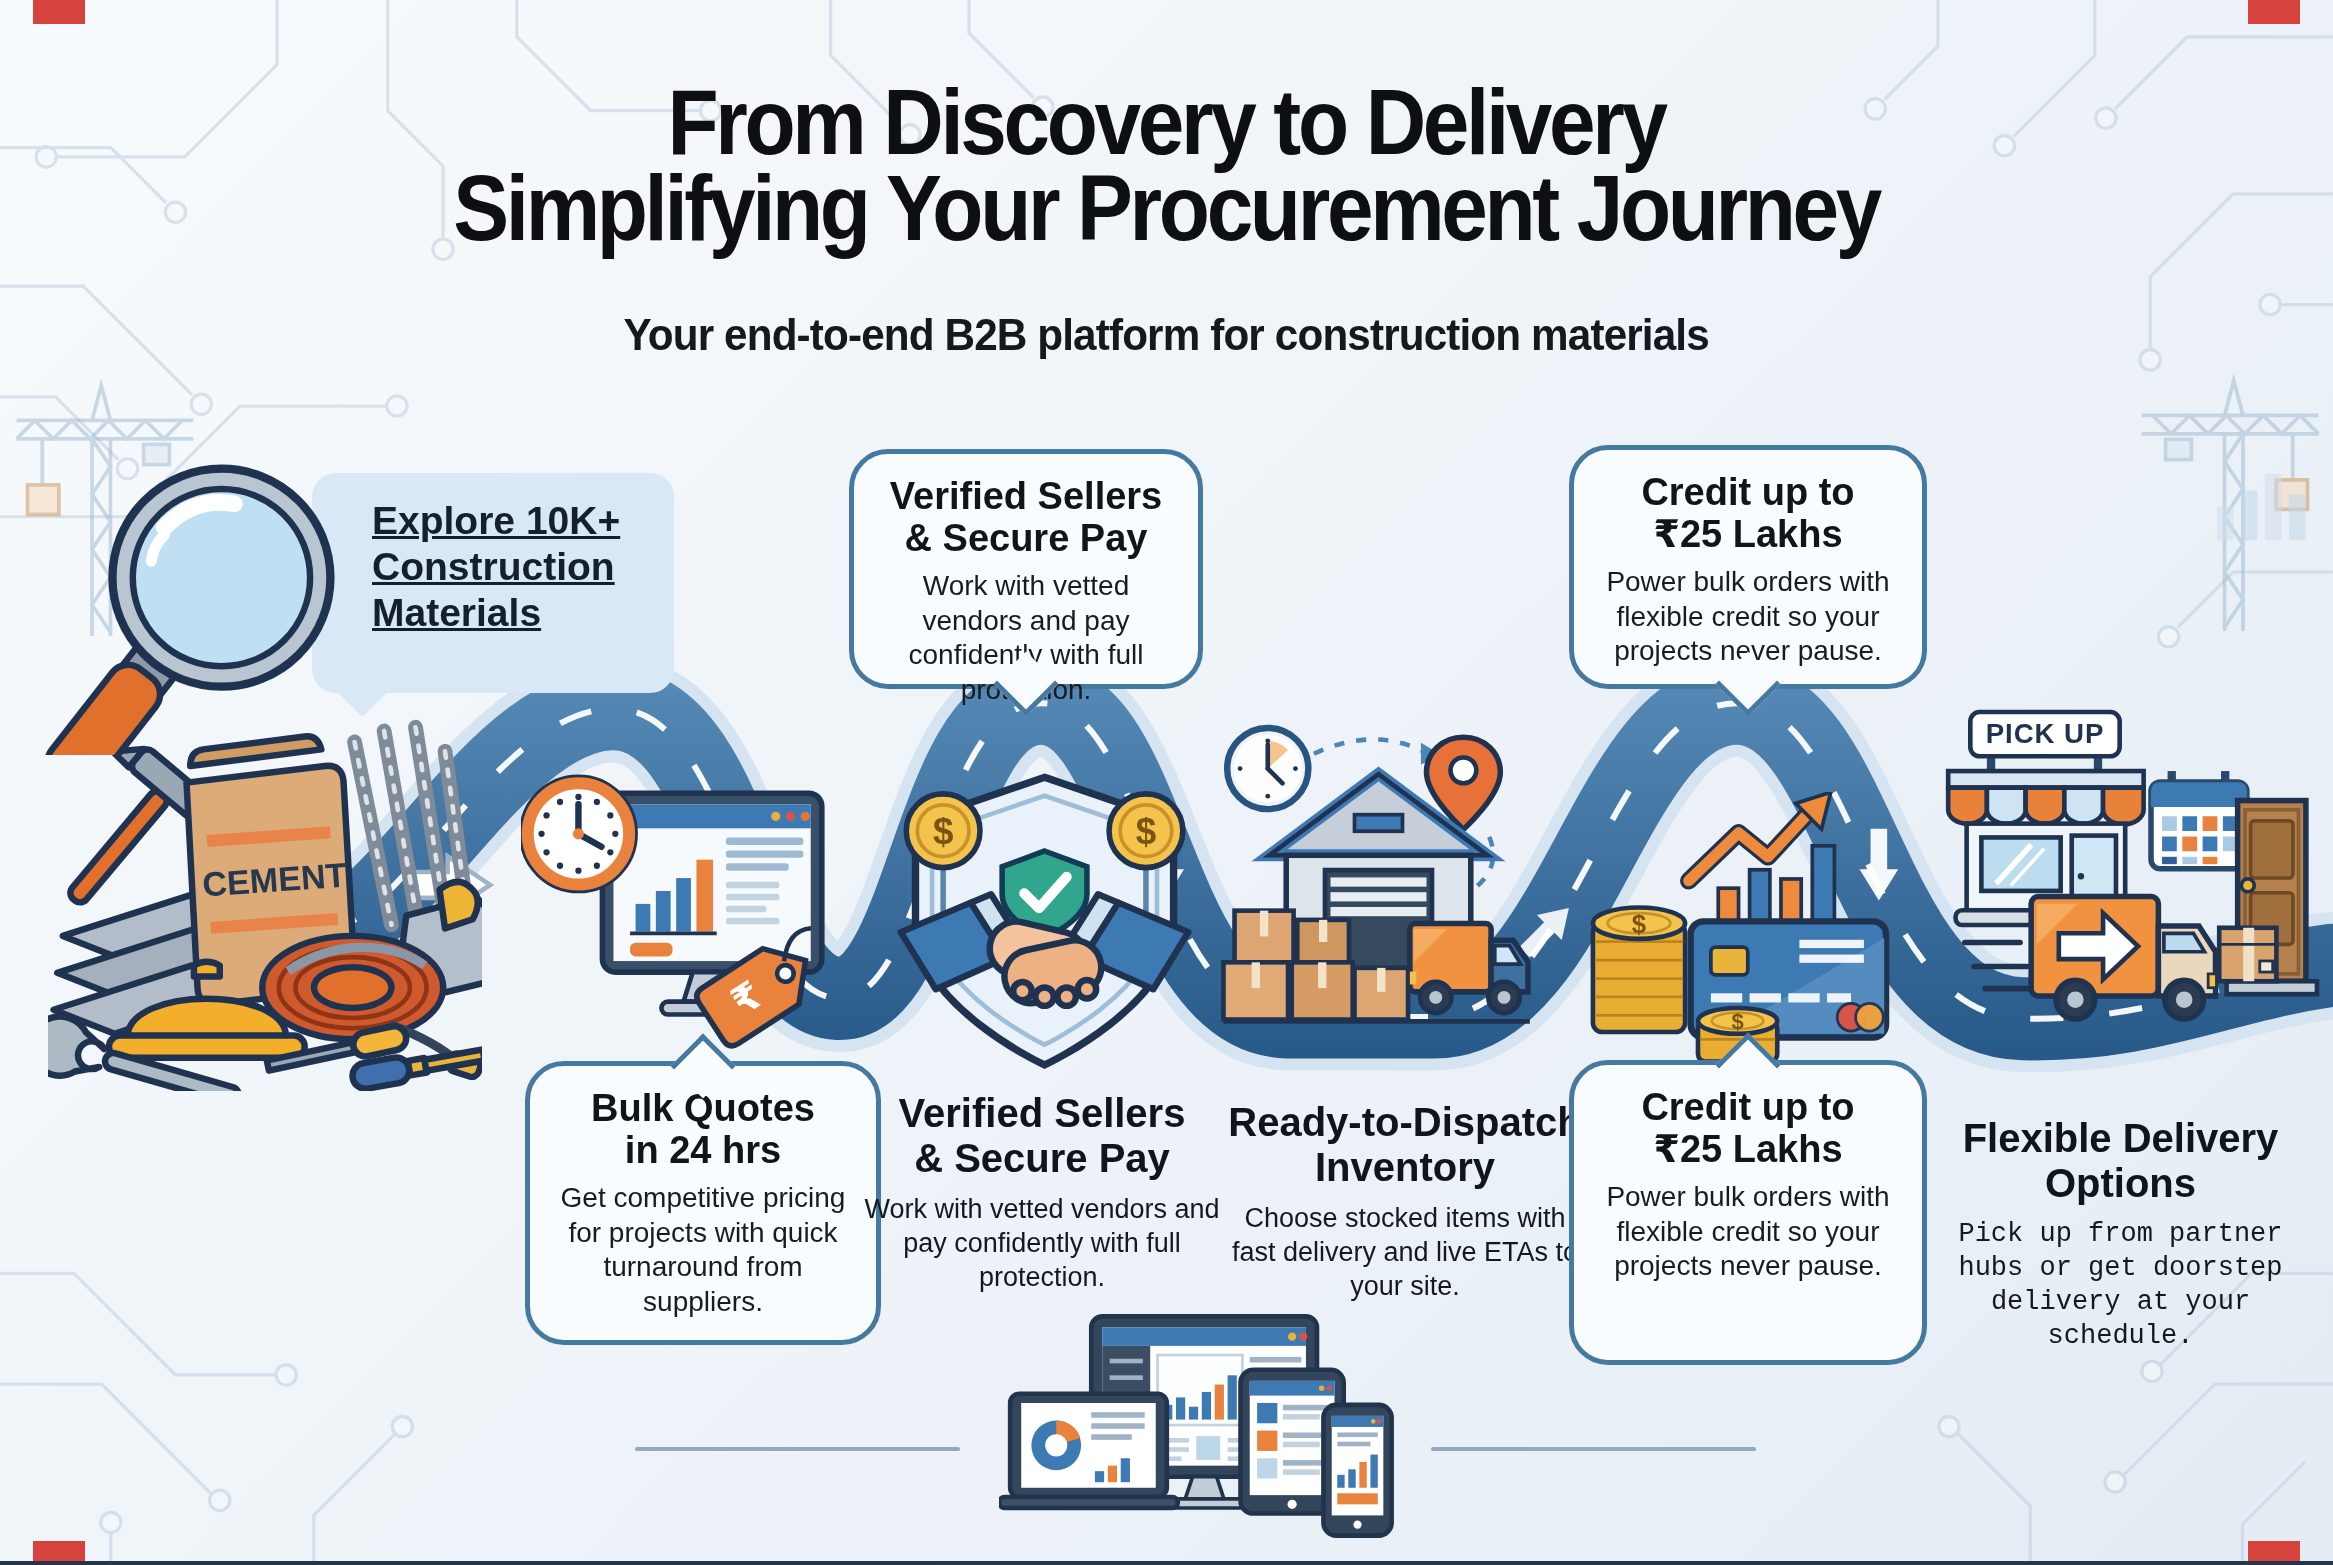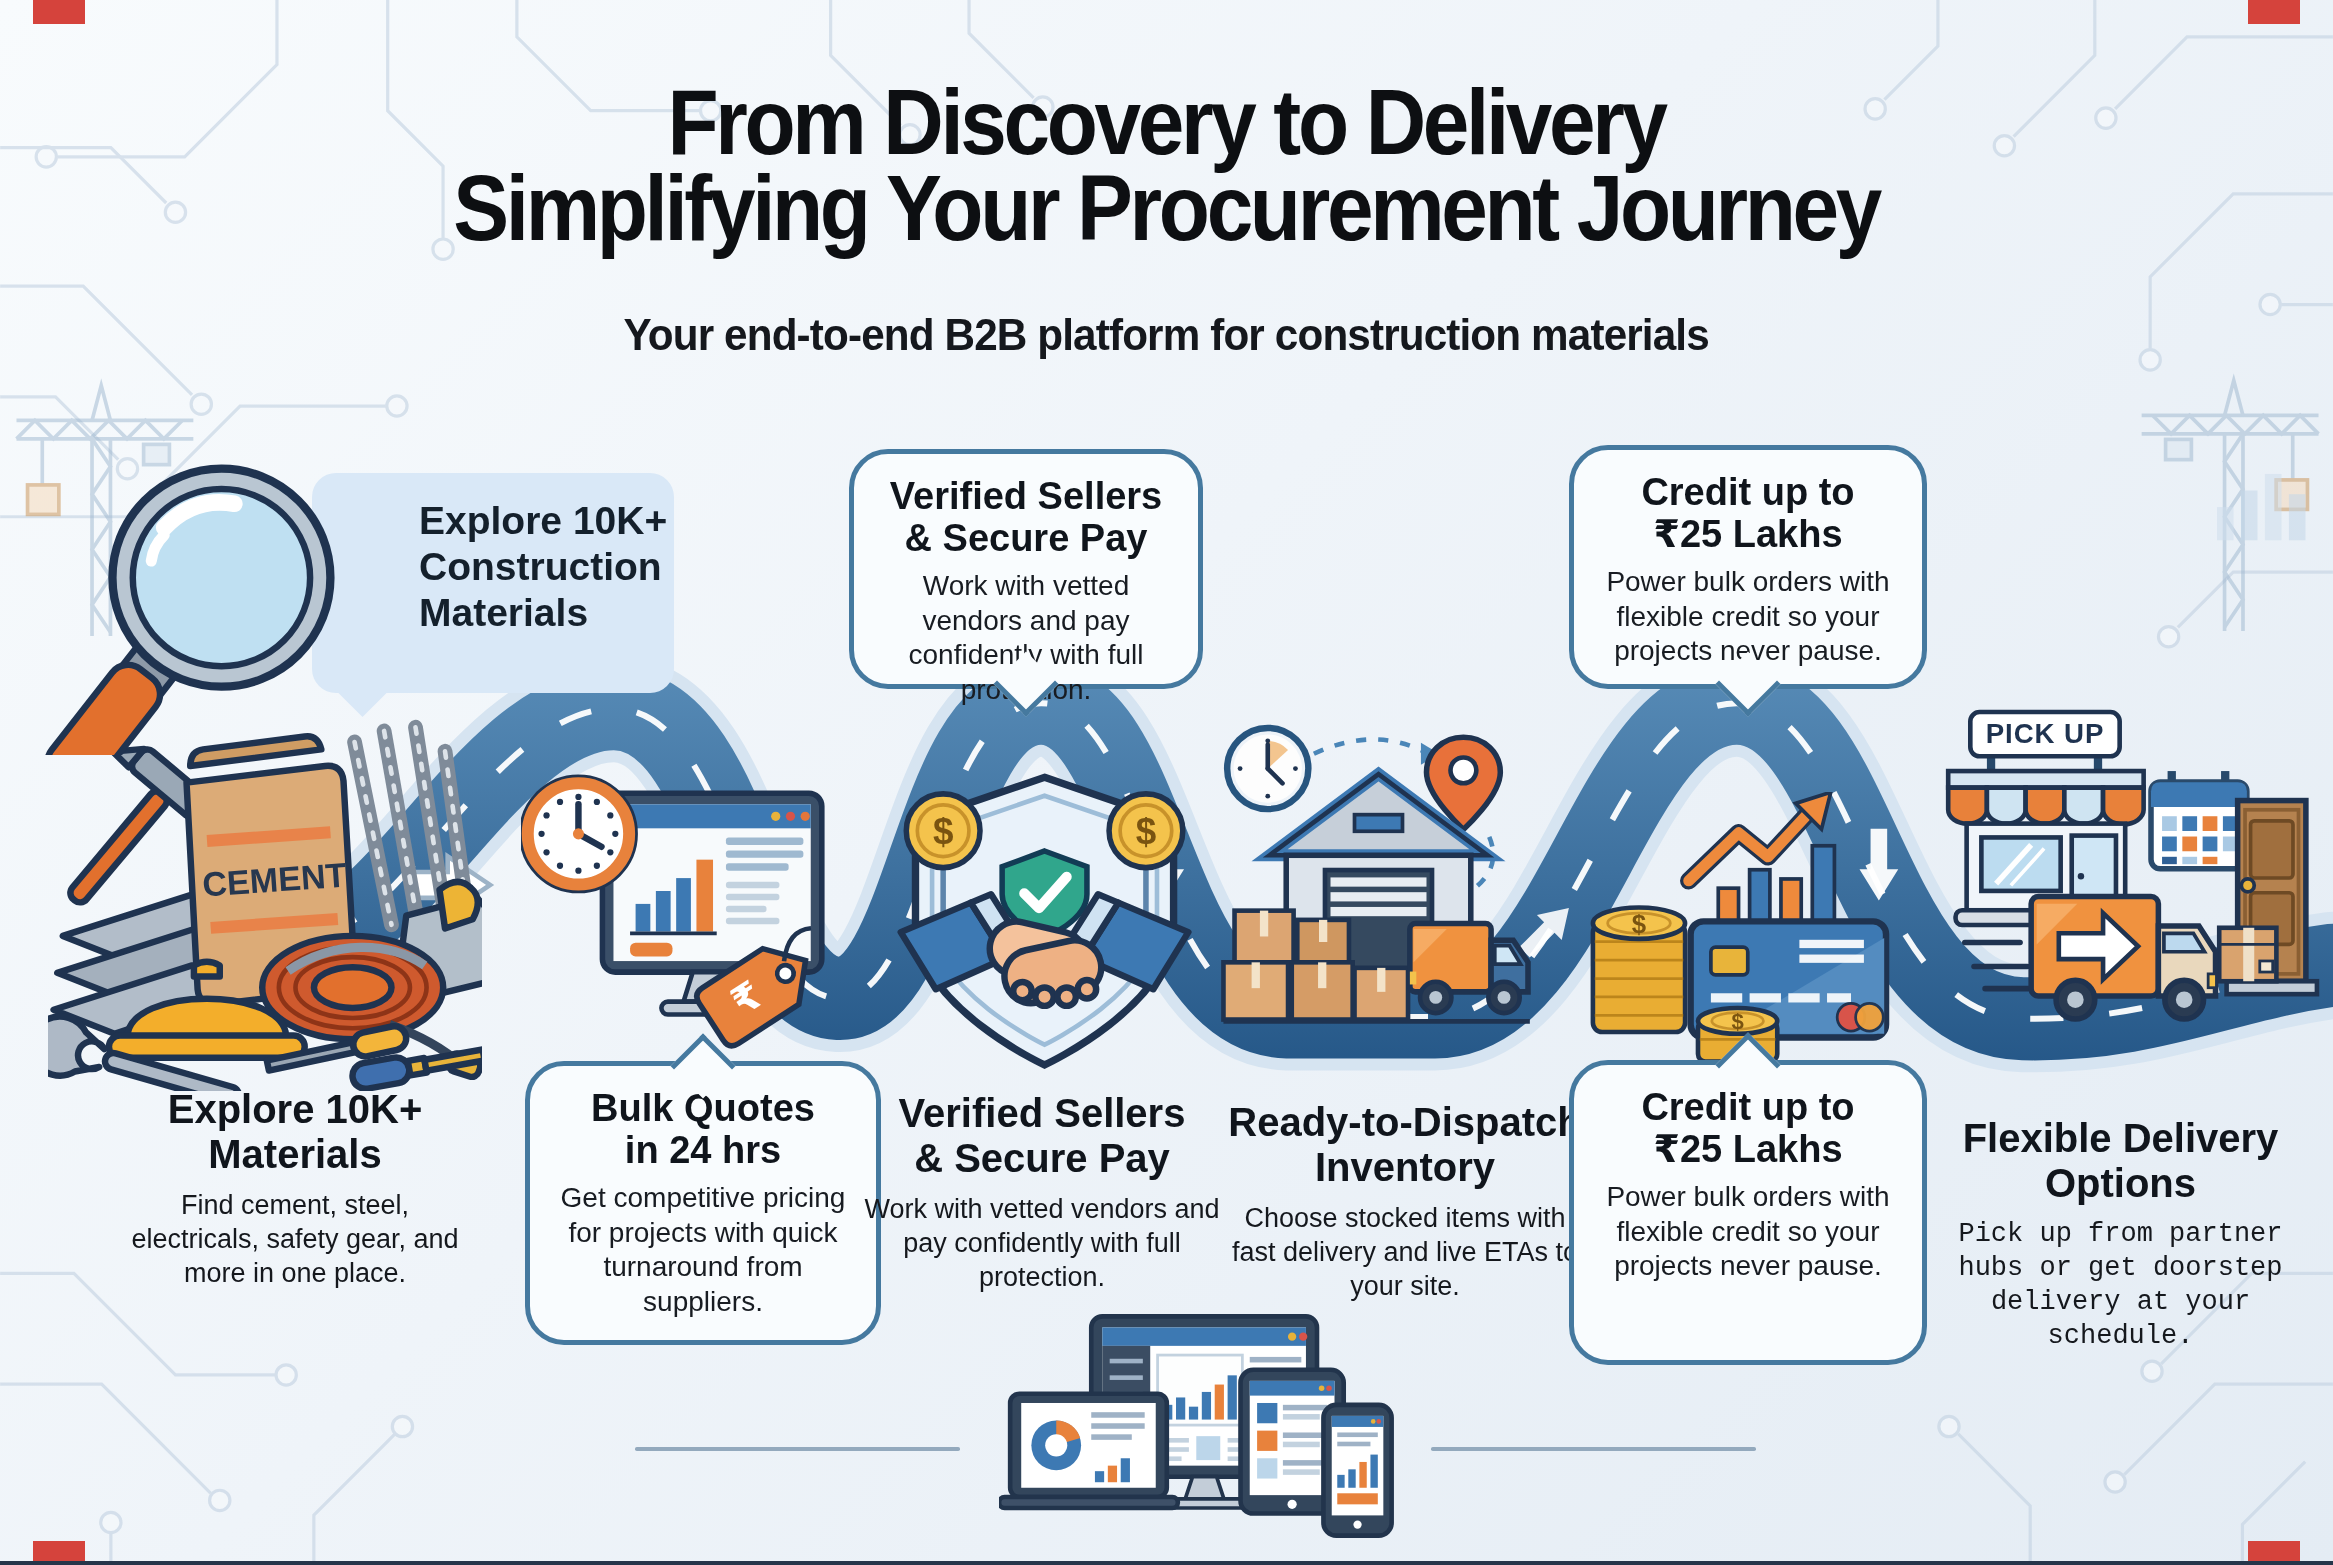--- a/index.html
+++ b/index.html
@@ -486,21 +486,21 @@
       <rect x="310" y="296" width="9" height="15" fill="#f3c24c" stroke="#1f3350" stroke-width="3"></rect>
       <circle cx="166" cy="324" r="21" fill="#2a3b52" stroke="#1f3350" stroke-width="6"></circle>
         <circle cx="166" cy="324" r="9" fill="#b9c6d2"></circle>
       <circle cx="284" cy="324" r="21" fill="#2a3b52" stroke="#1f3350" stroke-width="6"></circle>
         <circle cx="284" cy="324" r="9" fill="#b9c6d2"></circle>
     </g>
   </svg>
 
   <div class="abs bubble" style="left:312px;top:473px;width:362px;height:220px;"></div>
   <div class="abs bubble-tail" style="left:343px;top:670px;"></div>
-  <div class="abs explore-text" style="left:419px;top:498px;width:263px;">Explore 10K+ Construction Materials</div>
+  <div class="abs explore-text" style="left:372px;top:498px;width:263px;text-decoration:underline;">Explore 10K+ Construction Materials</div>
   <svg class="abs" style="left:44px;top:441px" width="305" height="314" viewBox="0 0 330 340">
     <g transform="translate(192,148)">
       <g transform="rotate(38)">
         <rect x="-26" y="96" width="52" height="42" fill="#8e9aa8" stroke="#1f3350" stroke-width="7"></rect>
         <rect x="-30" y="132" width="60" height="150" rx="22" fill="#e2702d" stroke="#1f3350" stroke-width="7"></rect>
       </g>
       <circle r="118" fill="#b9c6d2" stroke="#1f3350" stroke-width="9"></circle>
       <circle r="96" fill="#bfe0f2" stroke="#1f3350" stroke-width="7"></circle>
       <path d="M-62 -54 Q-30 -88 14 -80" fill="none" stroke="#ffffff" stroke-width="18" stroke-linecap="round"></path>
       <path d="M-76 -18 Q-74 -34 -62 -46" fill="none" stroke="#ffffff" stroke-width="12" stroke-linecap="round"></path>
@@ -512,24 +512,20 @@
     <div class="co-title" style="width:277px;">Verified Sellers &amp; Secure Pay</div>
     <div class="co-body" style="width:299px;">Work with vetted vendors and pay confidently with full protection.</div>
   </div>
 
   <div class="abs callout" style="left:1569px;top:445px;width:358px;height:244px;">
     <div class="tail-down"></div>
     <div class="co-title" style="width:249px;">Credit up to ₹25 Lakhs</div>
     <div class="co-body" style="width:292px;">Power bulk orders with flexible credit so your projects never pause.</div>
   </div>
 
-  <div class="abs" style="left:92px;top:1087px;width:406px;">
-    <div class="stage-title" style="width:286px;">Explore 10K+ Materials</div>
-    <div class="stage-body" style="width:351px;">Find cement, steel, electricals, safety gear, and more in one place.</div>
-  </div>
 
   <div class="abs callout" style="left:489px;top:1061px;width:356px;height:284px;margin-left:36px;">
     <div class="tail-up"></div>
     <div class="co-title" style="width:240px;">Bulk Quotes in 24 hrs</div>
     <div class="co-body" style="width:295px;">Get competitive pricing for projects with quick turnaround from suppliers.</div>
   </div>
 
   <div class="abs" style="left:829px;top:1091px;width:426px;">
     <div class="stage-title" style="width:314px;">Verified Sellers &amp; Secure Pay</div>
     <div class="stage-body" style="width:378px;">Work with vetted vendors and pay confidently with full protection.</div>

